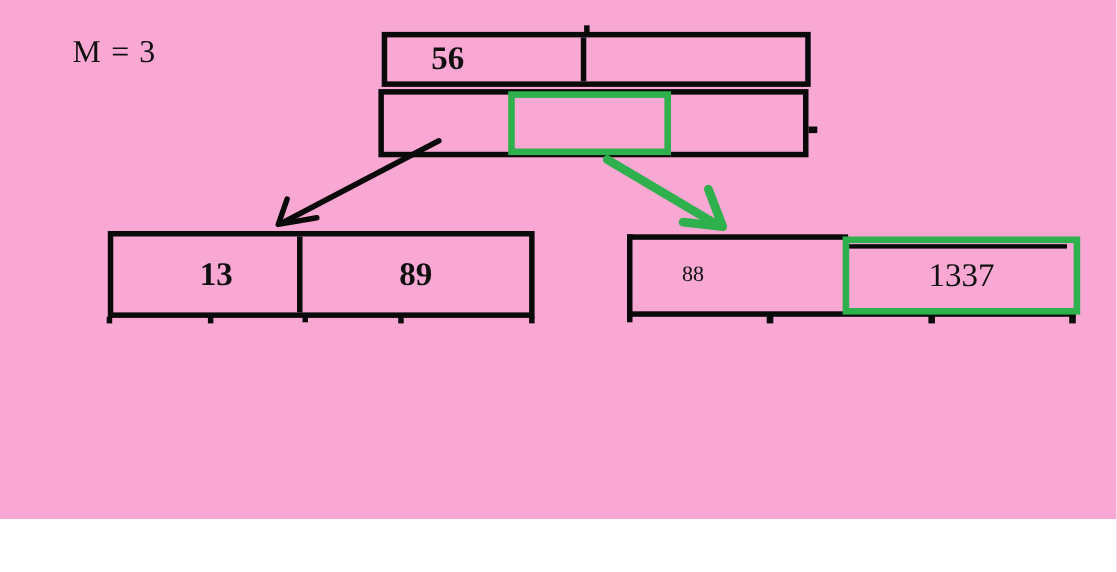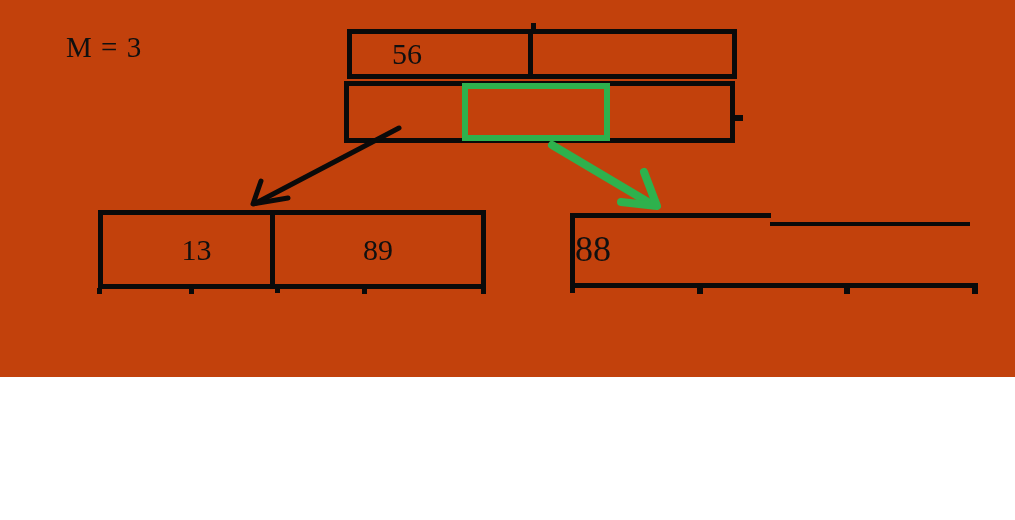--- a/index.html
+++ b/index.html
@@ -1,37 +1,38 @@
 <!DOCTYPE html>
 <html style="--color-stroke: #0a0a0a; --color-highlight: #2eb14d; --color-text: #101010;"><head>
 <meta charset="utf-8">
 <style>
   html, body { margin: 0; padding: 0; background: #ffffff; }
   .canvas {
     position: relative;
     width: 1015px;
-    height: 377px;
-    background: #c2410c;
+    height: 472px;
+    background: #f9a8d4;
     overflow: hidden;
     font-family: "Liberation Serif", "DejaVu Serif", serif;
     color: #101010;
     text-align: center;
   }
   .order-label {
     position: absolute;
     left: 66px; top: 31px;
     font-size: 29px;
     letter-spacing: 1px;
   }
   .node {
     position: absolute;
     box-sizing: border-box;
     border: 5px solid var(--color-stroke, #000);
     display: flex;
     background: transparent;
+    font-weight: bold;
   }
   .cell {
     display: flex;
     align-items: center;
     justify-content: center;
     font-size: 30px;
     box-sizing: border-box;
   }
   .divider-right { border-right: 5px solid var(--color-stroke, #000); }
 
@@ -62,21 +63,22 @@
     border-left: 5px solid var(--color-stroke, #000);
     border-bottom: 5px solid var(--color-stroke, #000);
   }
   .seg { position: absolute; background: var(--color-stroke, #000); }
   .seg-top { left: 570px; top: 213px; width: 201px; height: 5px; }
   .seg-sag { left: 770px; top: 222px; width: 200px; height: 4px; }
   .key-88 {
     position: absolute;
     left: 575px; top: 217px; width: 190px; height: 64px;
     display: flex; align-items: center;
-    font-size: 36px;
+    padding-left: 45px;
+    font-size: 20px;
     box-sizing: border-box;
   }
   .right-highlight {
     left: 766px; top: 215px; width: 216px; height: 71px;
     display: flex; align-items: center; justify-content: center;
     font-size: 30px;
   }
 
   .tick { position: absolute; background: var(--color-stroke, #000); }
 
@@ -110,20 +112,21 @@
   <div class="tick" style="left:97px;top:288px;width:5px;height:6px"></div>
   <div class="tick" style="left:189px;top:288px;width:5px;height:6px"></div>
   <div class="tick" style="left:275px;top:288px;width:5px;height:5px"></div>
   <div class="tick" style="left:362px;top:288px;width:5px;height:6px"></div>
   <div class="tick" style="left:481px;top:288px;width:5px;height:6px"></div>
 
   <div class="right-shell"></div>
   <div class="seg seg-top"></div>
   <div class="seg seg-sag"></div>
   <div class="key-88">88</div>
+  <div class="green-box right-highlight">1337</div>
   <div class="tick" style="left:570px;top:287px;width:5px;height:6px"></div>
   <div class="tick" style="left:697px;top:287px;width:6px;height:7px"></div>
   <div class="tick" style="left:844px;top:287px;width:6px;height:7px"></div>
   <div class="tick" style="left:972px;top:287px;width:6px;height:7px"></div>
 
   <svg class="edges" width="1015" height="520" viewBox="0 0 1015 520">
 
     <g>
       <line x1="399" y1="128" x2="256" y2="203" stroke-width="5" stroke-linecap="round" stroke="#0a0a0a"></line>
       <polyline points="261,181 253,204 288,198" fill="none" stroke-width="5" stroke-linecap="round" stroke-linejoin="round" stroke="#0a0a0a"></polyline>

